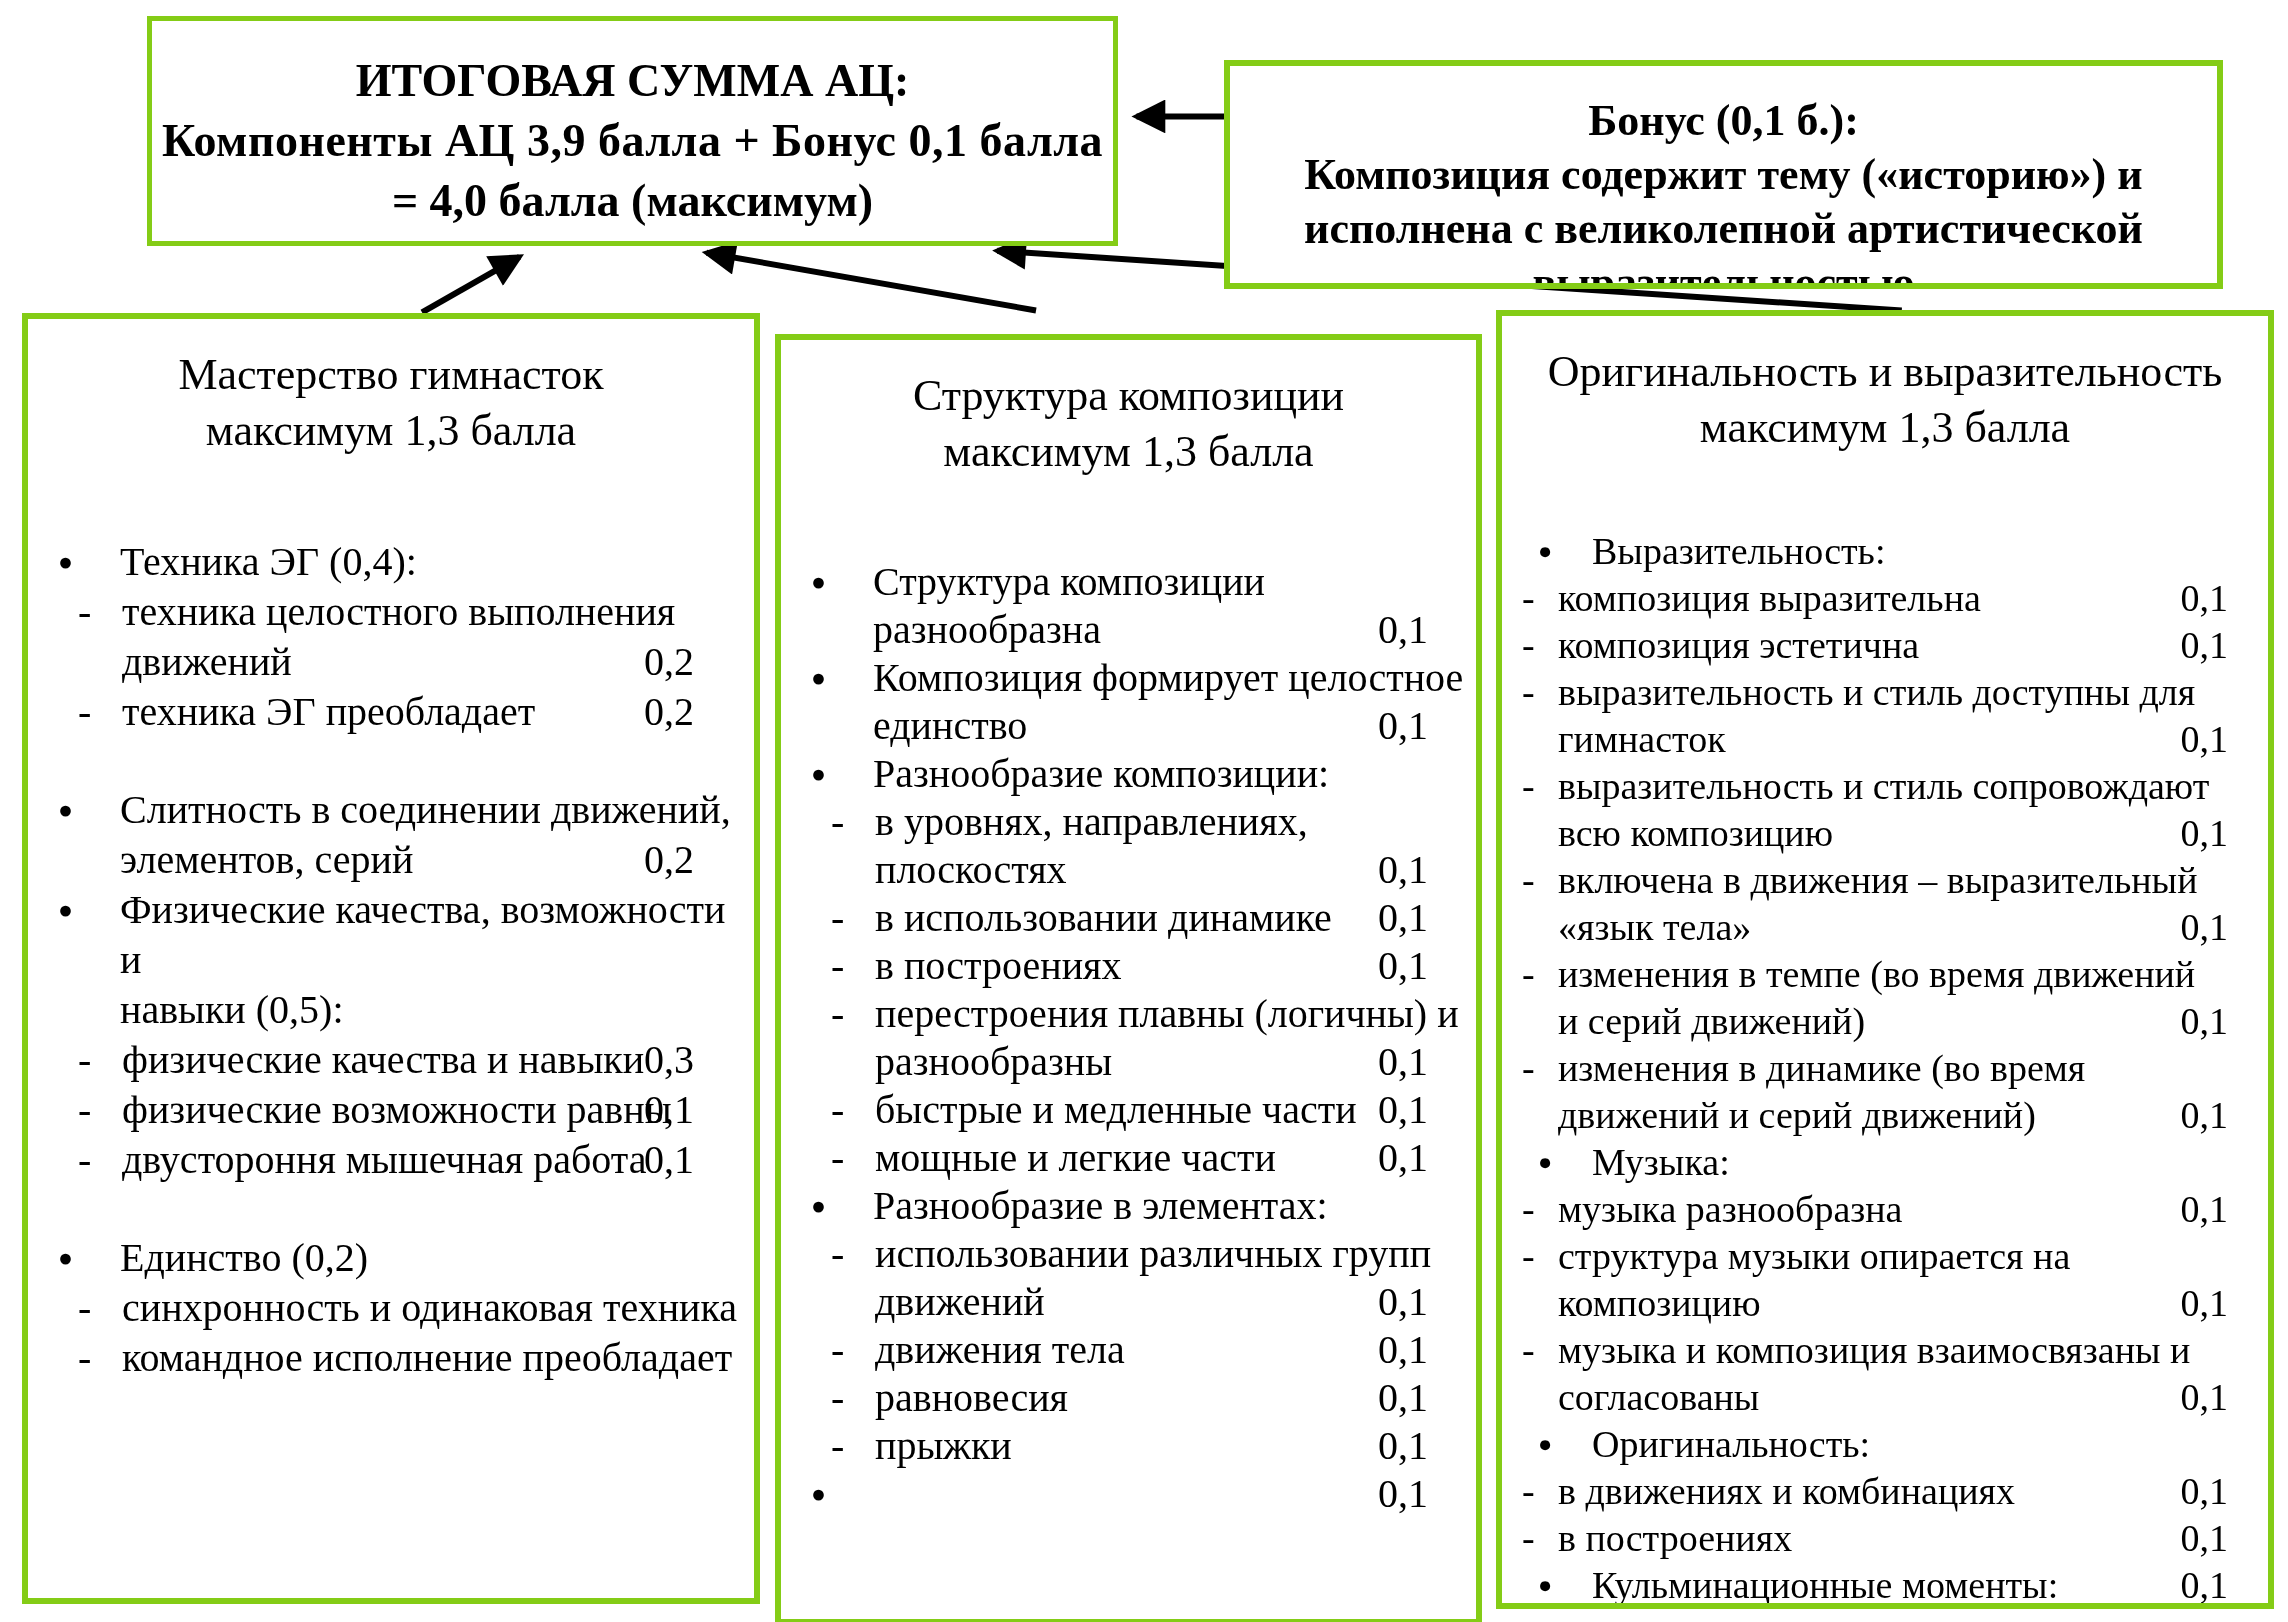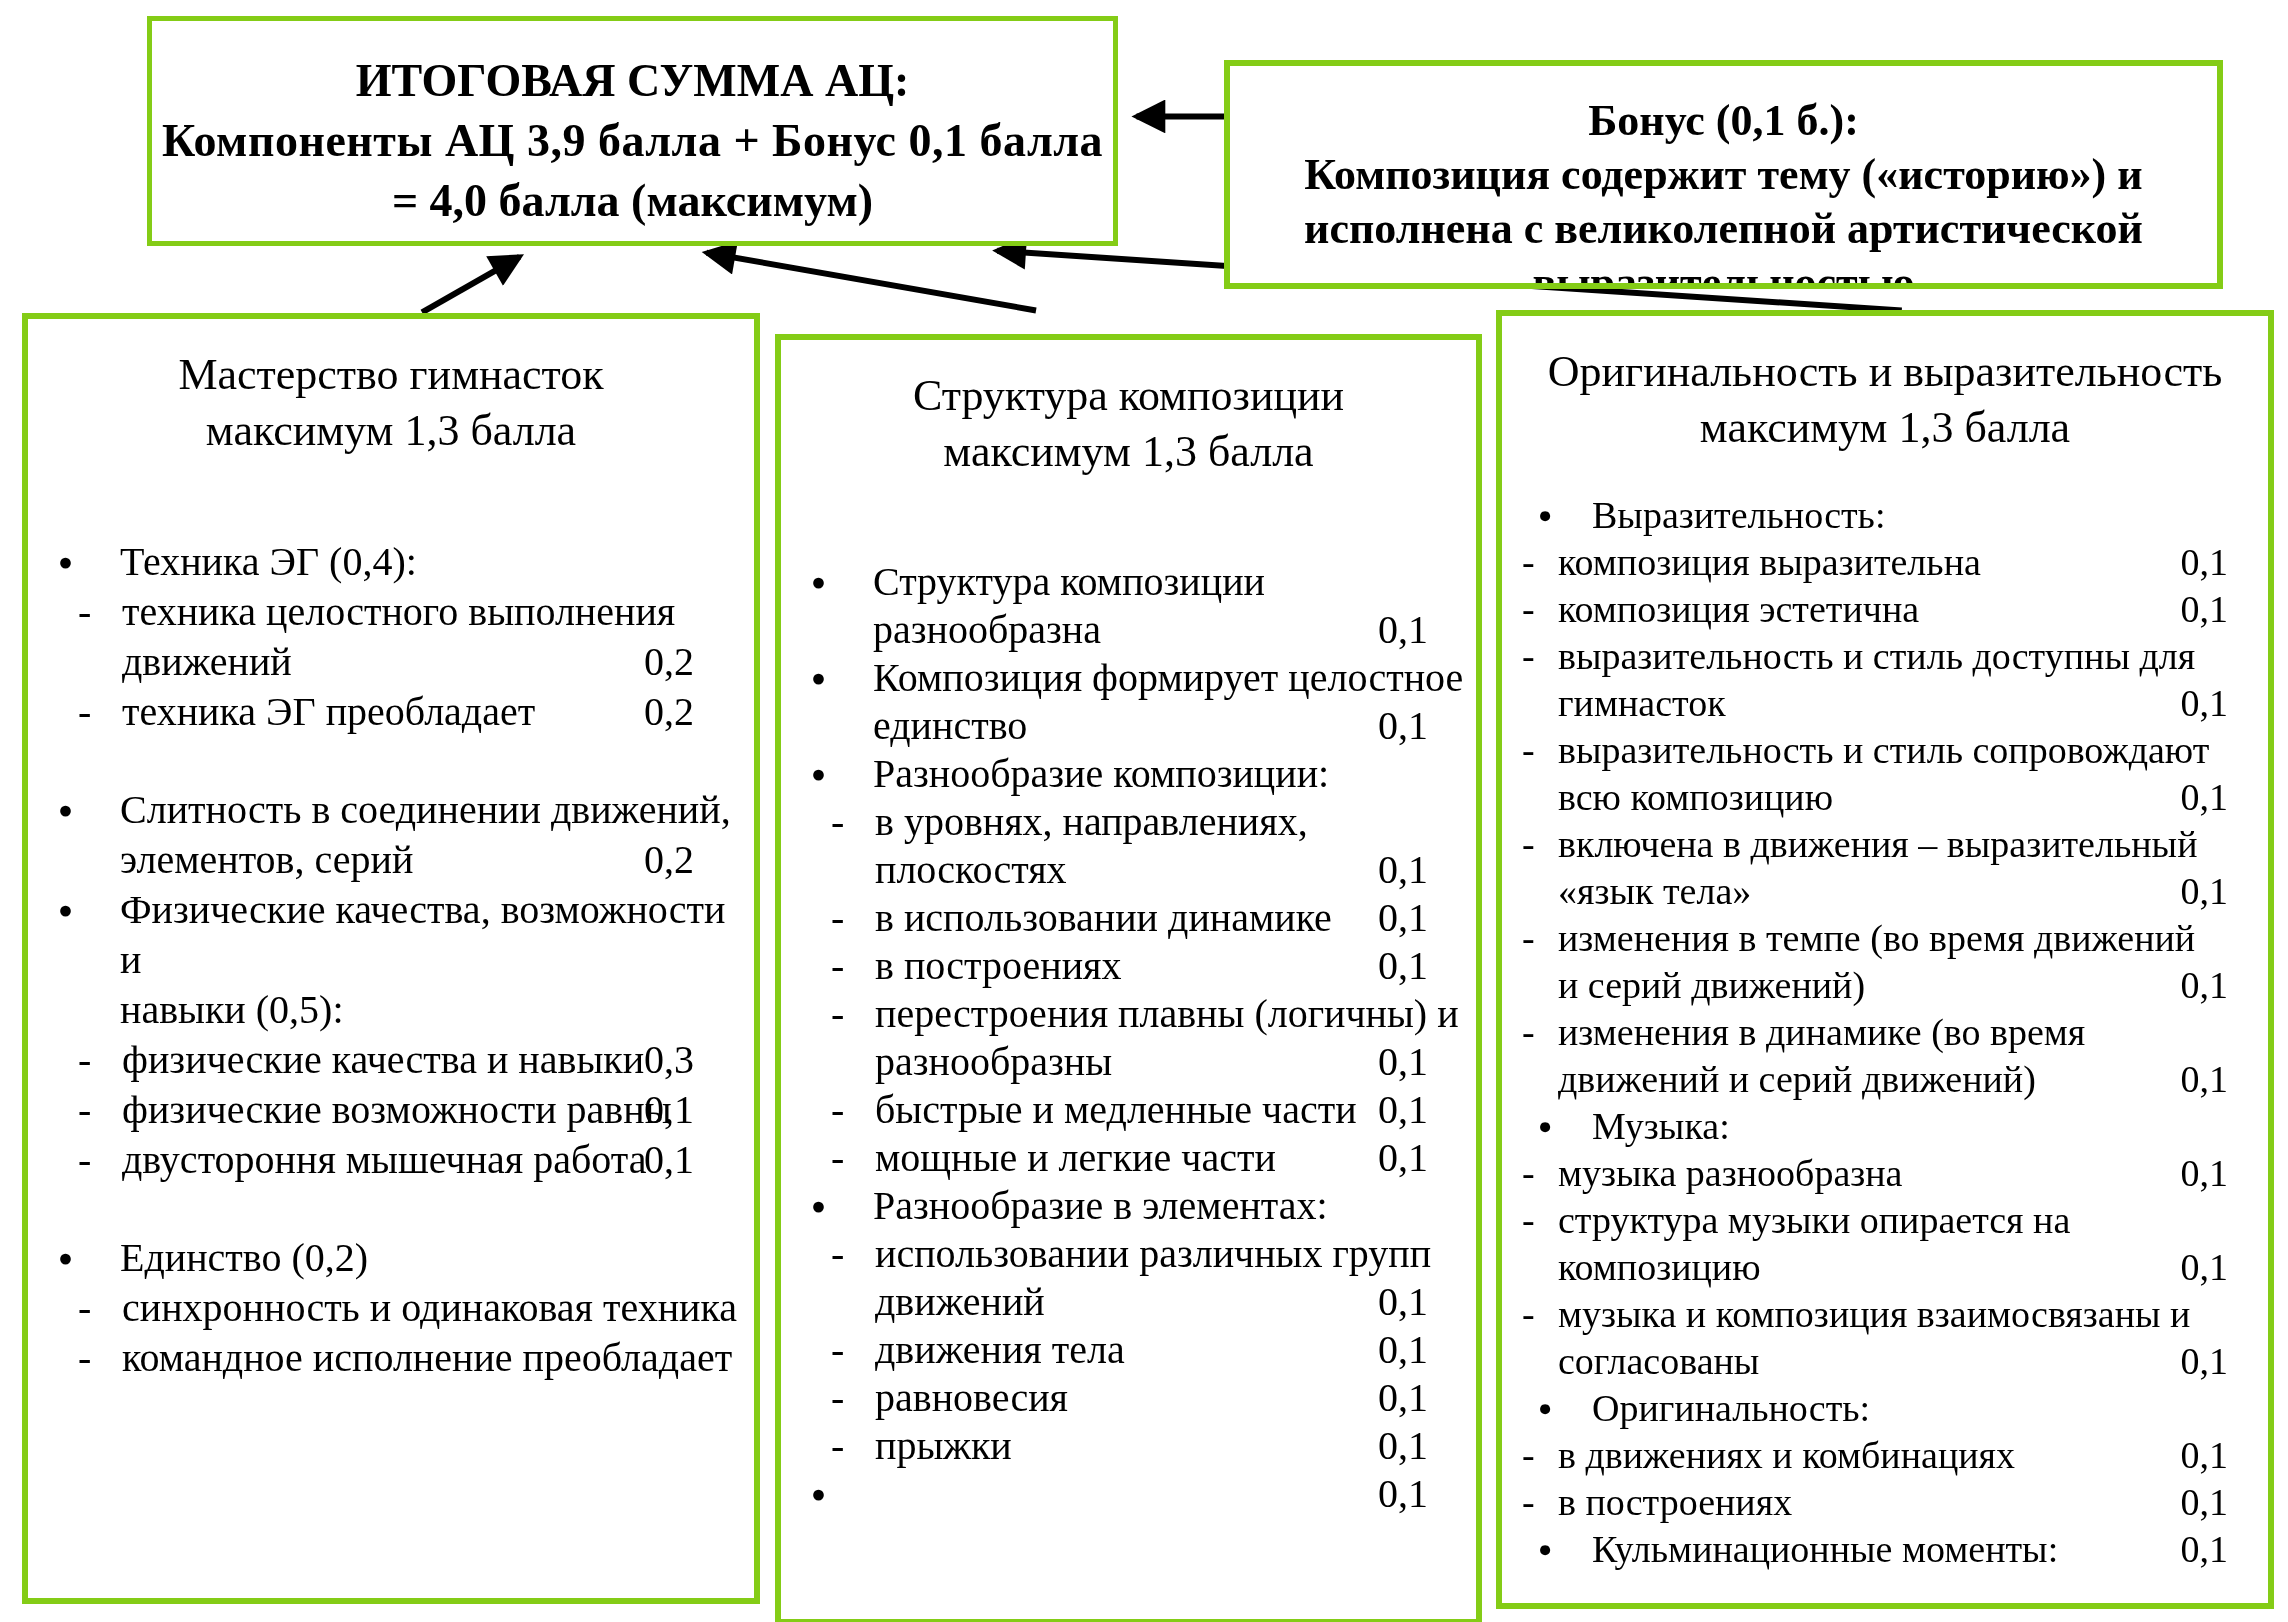--- a/index.html
+++ b/index.html
@@ -19,21 +19,21 @@
   }
   .preline{white-space:pre-line;}
   .col{top:313px;height:1291px;}
   .col-0{left:22px;width:738px;}
   .col-1{left:775px;width:707px;margin-top:21px;}
   .col-2{left:1496px;top:310px;width:778px;height:1299px;}
   .col-title{
     text-align:center;font-weight:normal;font-size:44px;line-height:56px;
     margin:28px 8px 78px;white-space:pre-line;
   }
-  .col-2 .col-title{margin-bottom:36px;}
+  .col-2 .col-title{margin-bottom:72px;}
   .items{font-size:40px;line-height:50px;}
   .col-1 .items{line-height:48px;}
   .col-2 .items{font-size:38px;line-height:47px;}
   .item{position:relative;display:flex;align-items:flex-start;}
   .marker{flex:0 0 auto;text-align:left;}
   .item.bullet{padding-left:30px;}
   .item.bullet .marker{width:62px;font-size:0.62em;}
   .item.dash{padding-left:50px;}
   .item.dash .marker{width:44px;}
   .col-2 .item.bullet{padding-left:36px;}

